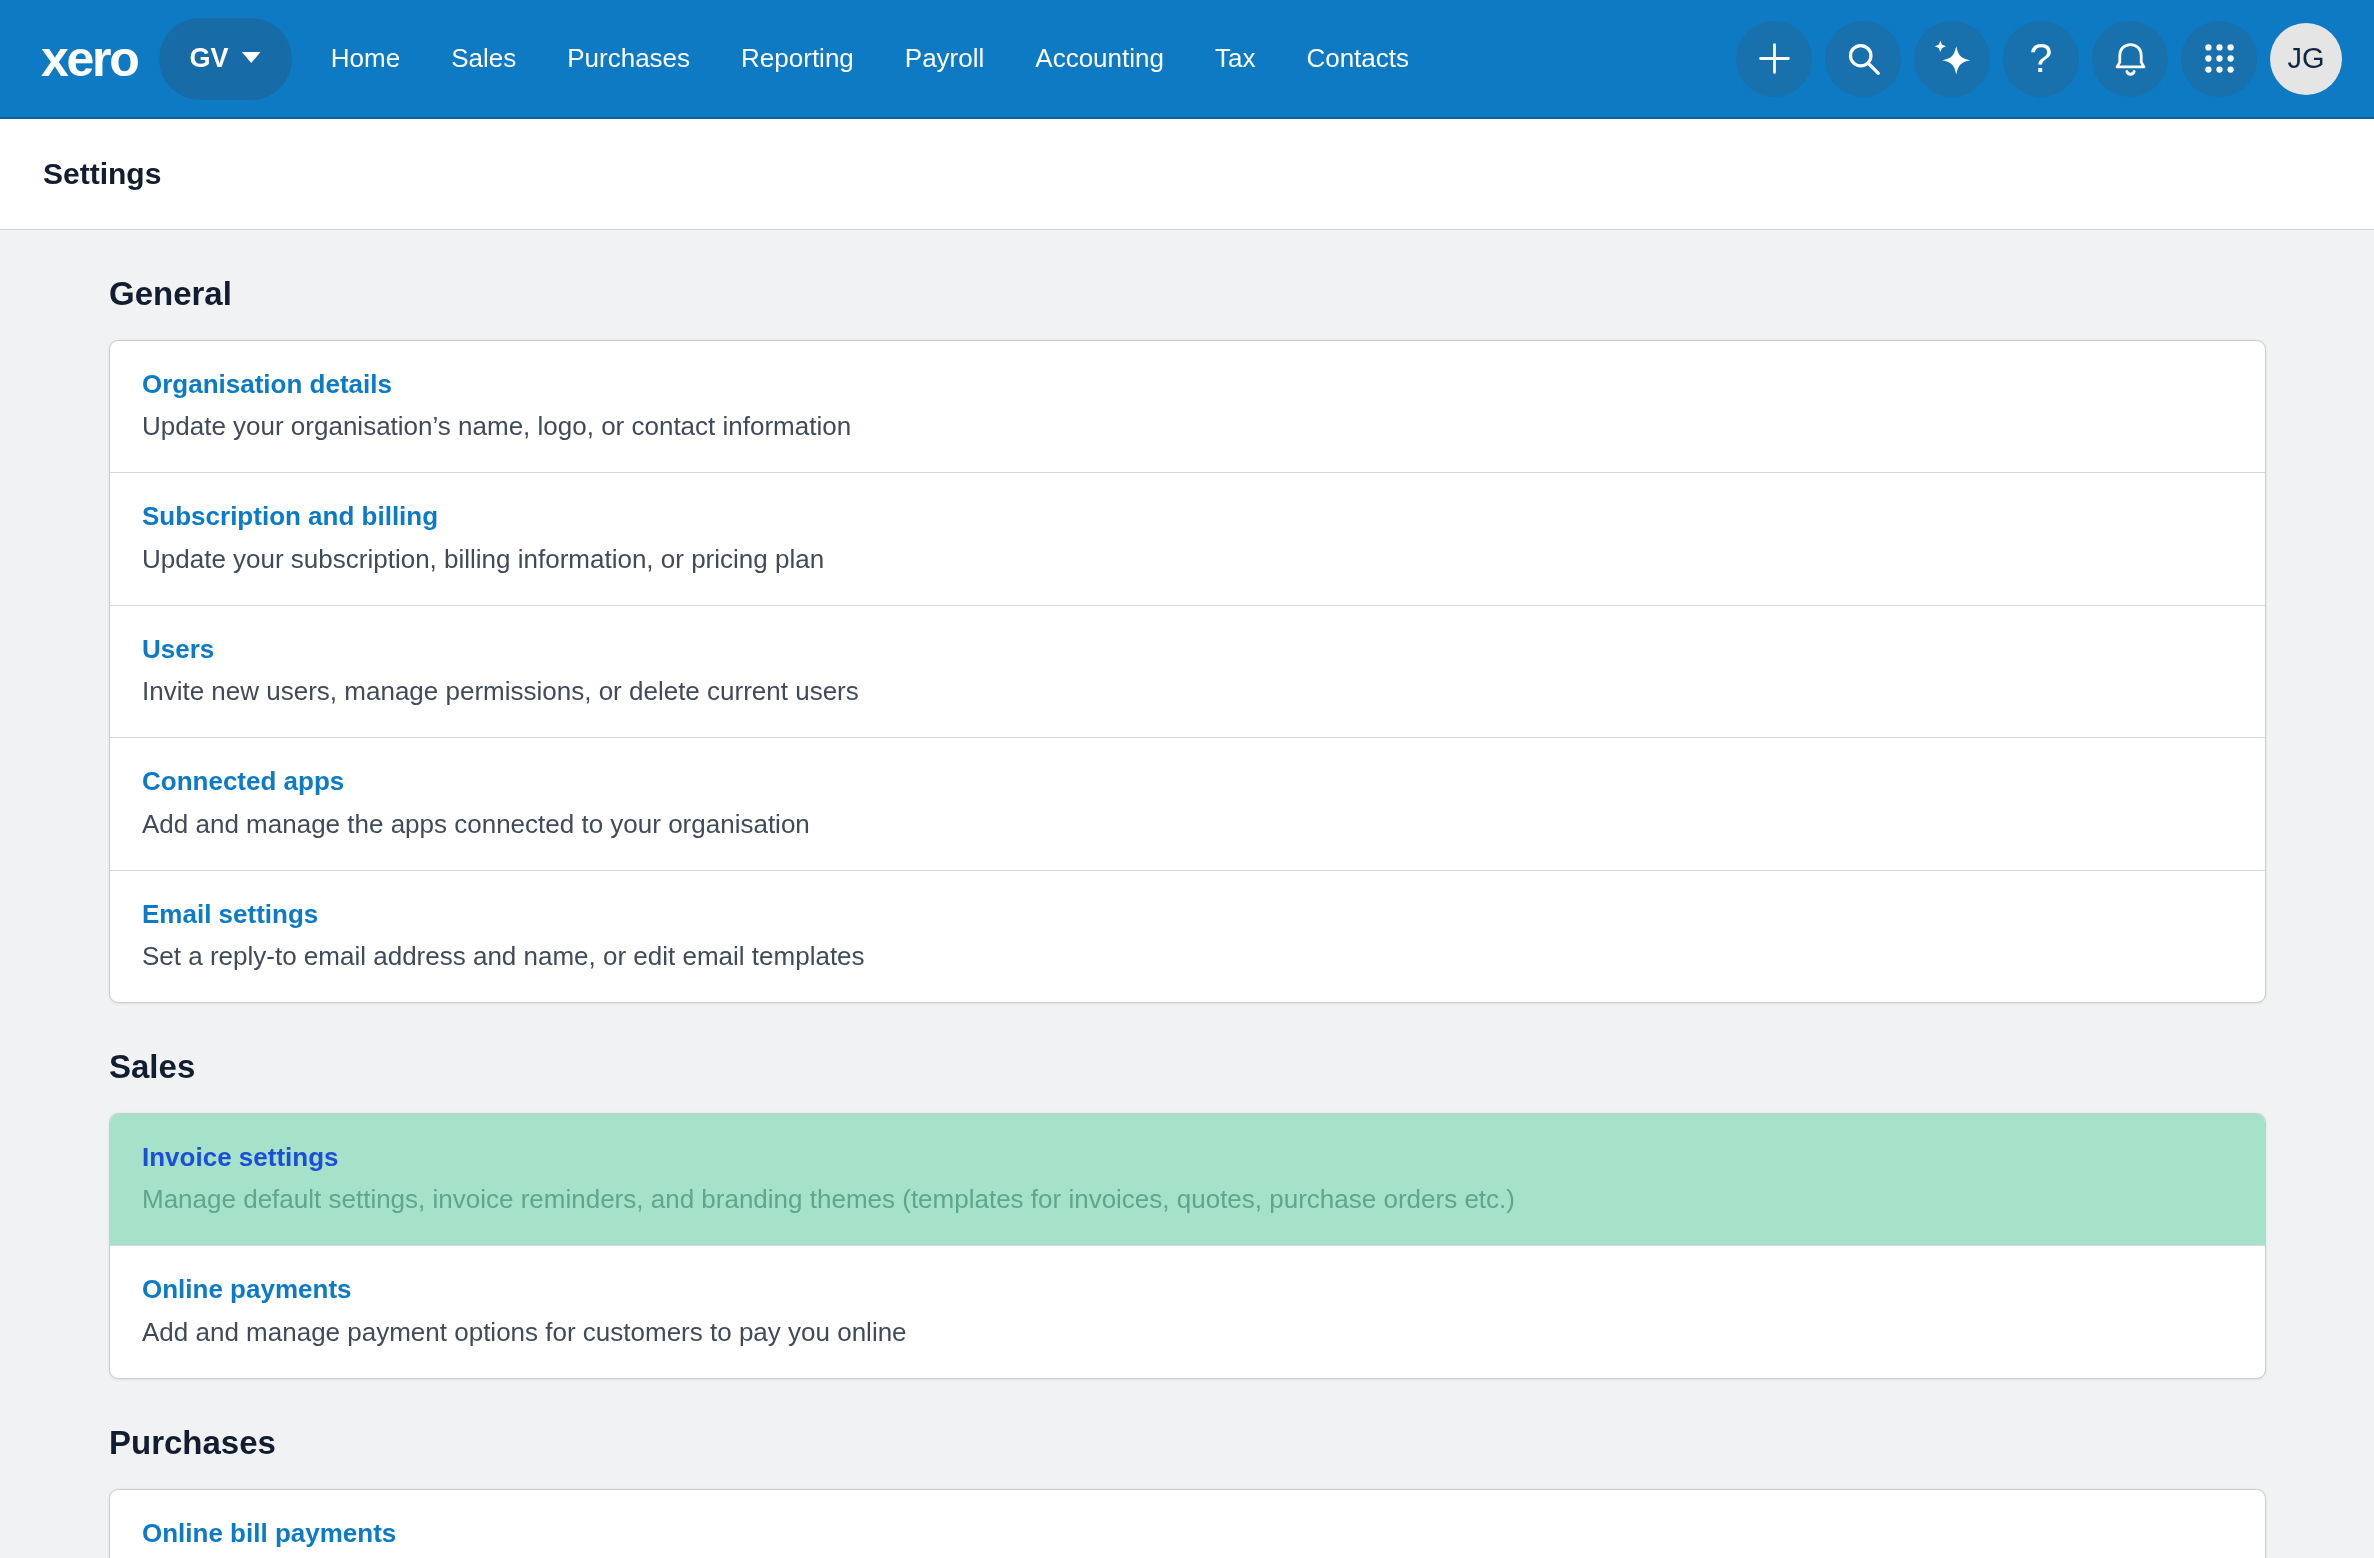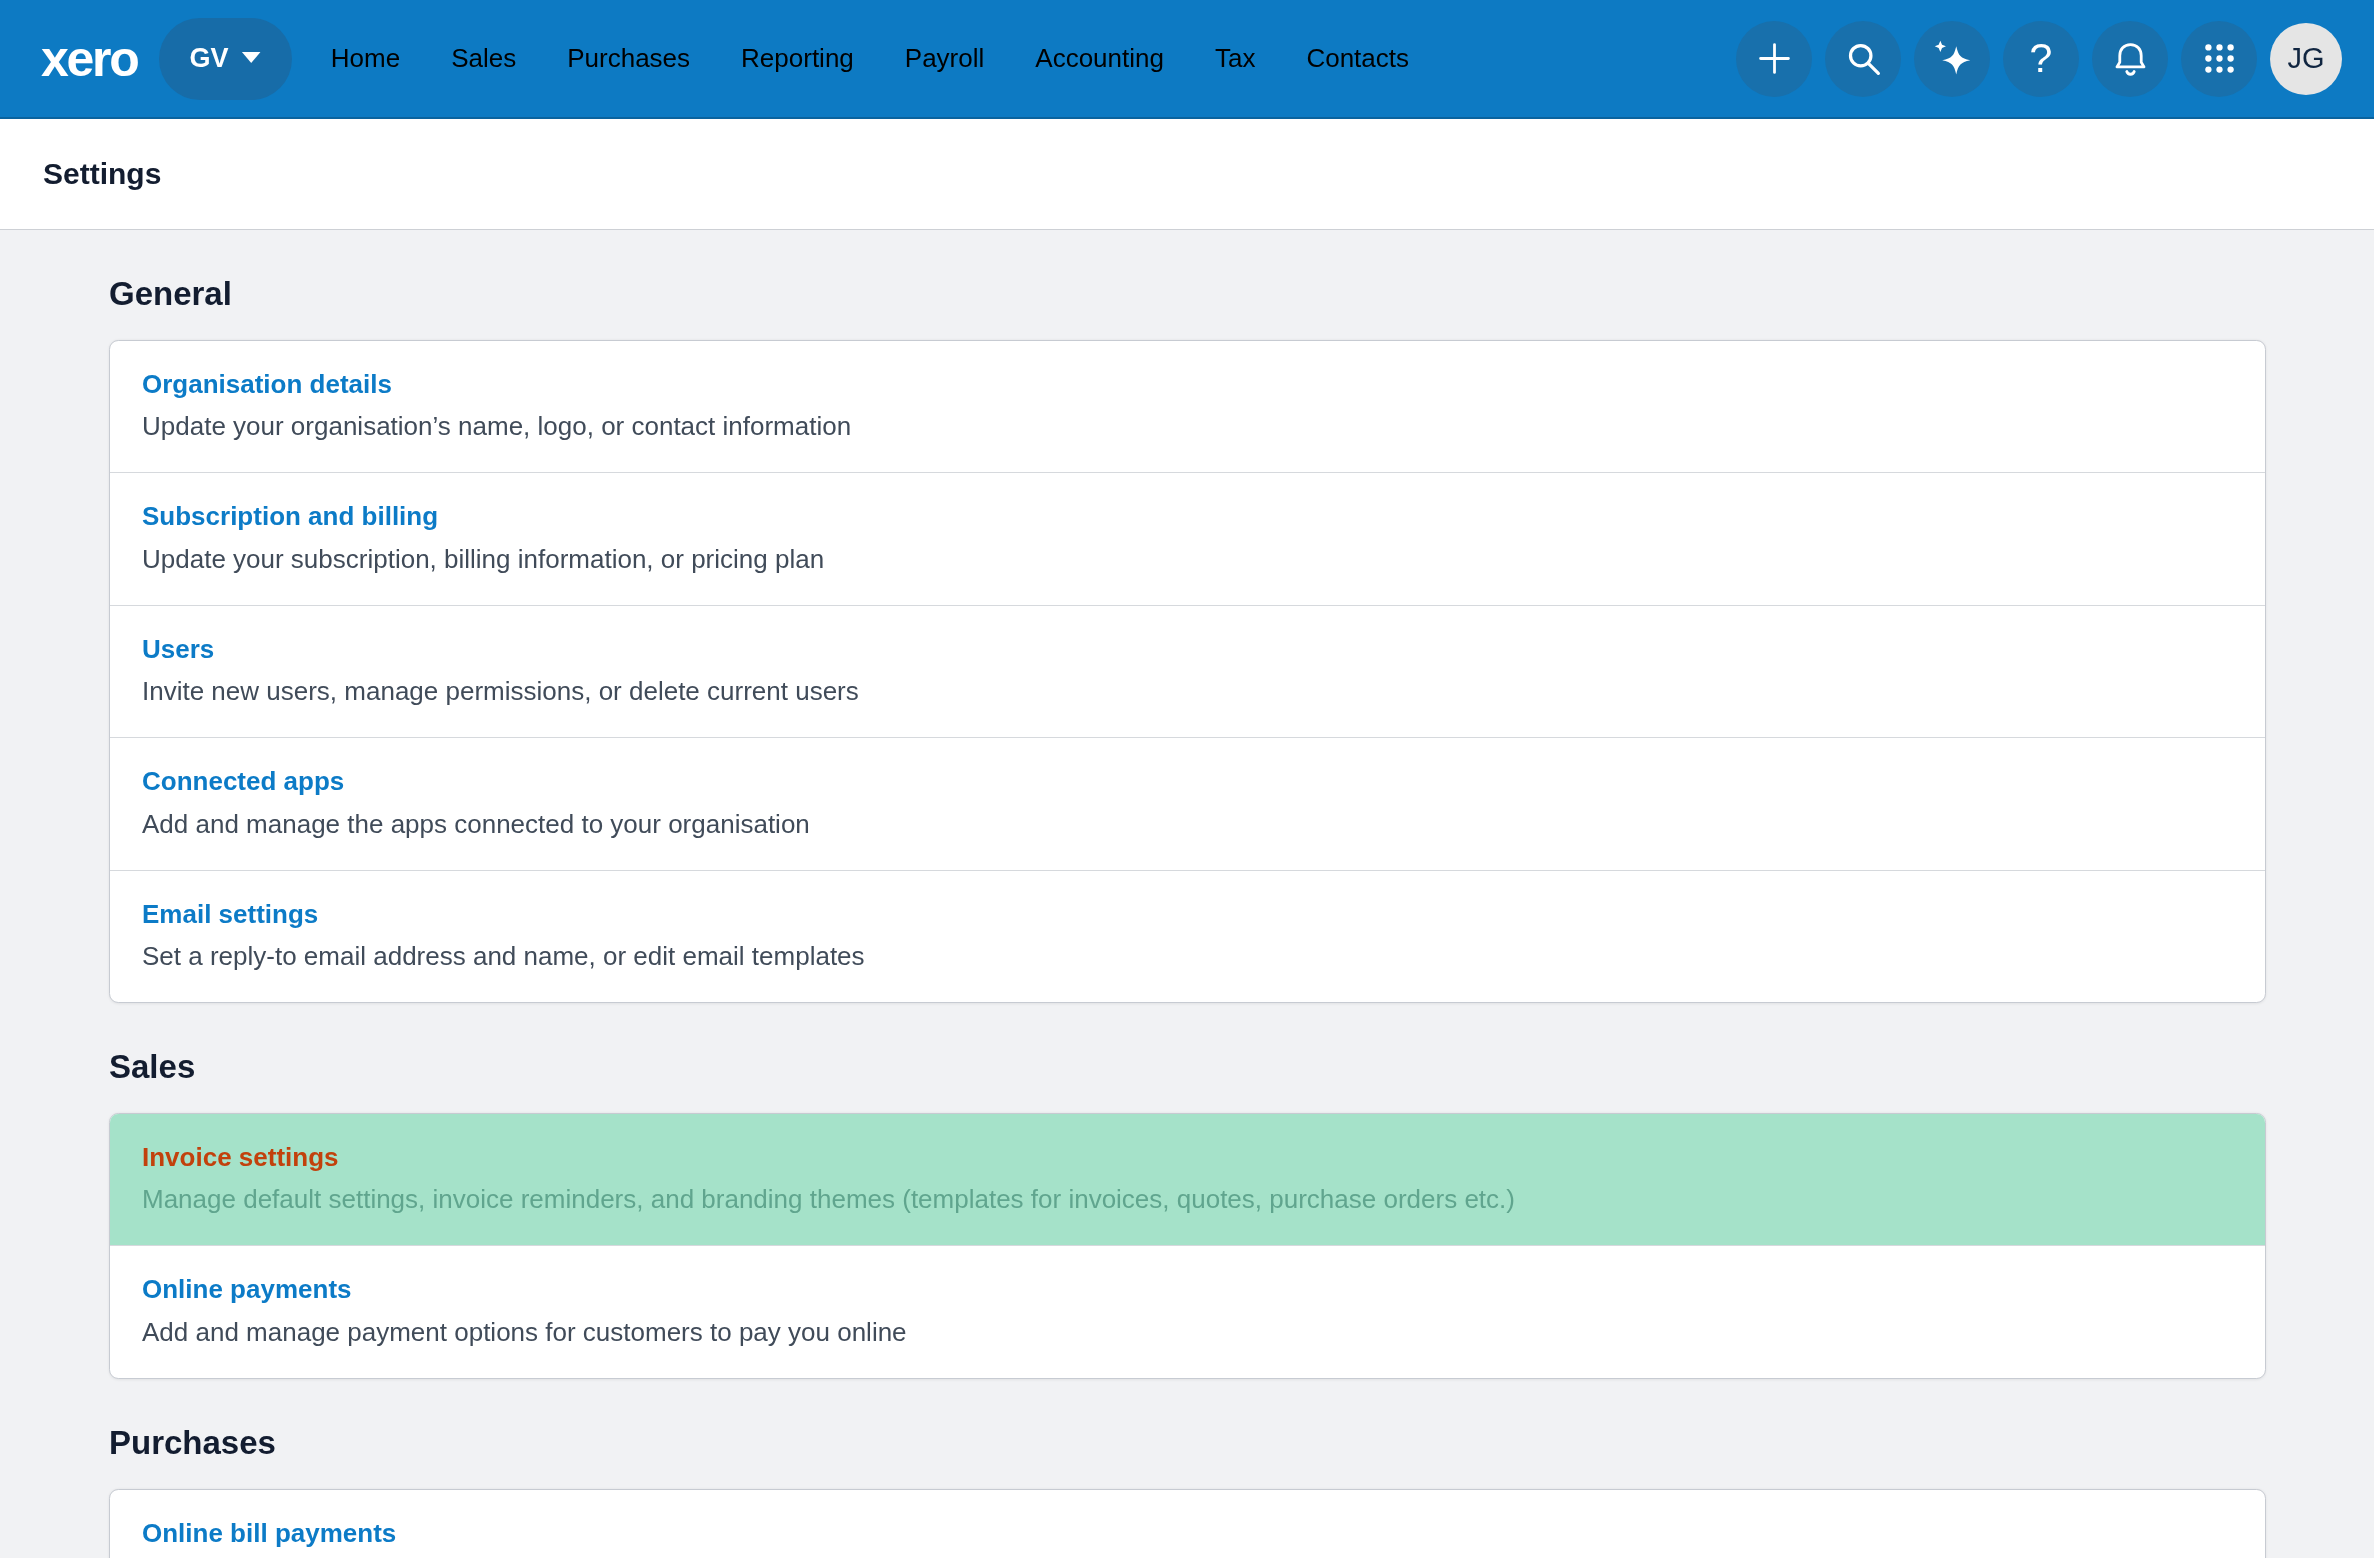--- a/index.html
+++ b/index.html
@@ -9,21 +9,21 @@
   
   .navbar { height:119px; background:#0D7AC3; display:flex; align-items:center;
             padding:0 33px 0 41px; border-bottom:2.8px solid #0A639E; }
   .brand { color:#fff; font-size:50px; font-weight:bold; letter-spacing:-2.3px;
            line-height:1; cursor:pointer; }
   .org-pill { margin-left:22px; height:82px; padding:0 30px; border-radius:41px;
               background:#176CA8; display:flex; align-items:center; gap:13px;
               cursor:pointer; flex:0 0 auto; }
   .org-pill .org-label { color:#fff; font-size:27px; font-weight:bold; }
   .nav-items { display:flex; list-style:none; margin-left:39px; gap:51px; }
-  .nav-items li { color:#000000; font-size:26px; cursor:pointer; white-space:nowrap; }
+  .nav-items li { color:#ffffff; font-size:26px; cursor:pointer; white-space:nowrap; }
   .nav-right { margin-left:auto; display:flex; align-items:center; gap:13px; }
   .icon-btn { width:76px; height:76px; border-radius:50%; background:#1870AC;
               display:flex; align-items:center; justify-content:center;
               border:none; cursor:pointer; flex:0 0 auto; }
   .icon-btn svg { display:block; }
   .qmark { color:#fff; font-size:41px; font-weight:400; line-height:1; }
   .avatar { width:72px; height:72px; border-radius:50%; background:#e5e5e5;
             color:#102540; font-size:29px; font-weight:normal; display:flex;
             align-items:center; justify-content:center; cursor:pointer; }
 
@@ -37,21 +37,21 @@
   .section-heading { font-size:33px; font-weight:bold; color:#131D30;
                      margin-top:45px; margin-bottom:28px; line-height:37px; }
   .card { background:#fff; border:1.9px solid #C7CBD2; border-radius:9.3px;
           overflow:hidden; box-shadow:0 0.9px 2.8px rgba(0,0,0,0.07); }
   .row { padding:26px 32px 28px 32px; cursor:pointer; }
   .row + .row { border-top:1.9px solid #D6D9DD; }
   .row-title { font-size:26px; font-weight:bold; line-height:35px; color:#0C7BC7;
                display:inline-block; cursor:pointer; }
   .row-desc { font-size:26px; line-height:35px; color:#404B59; margin-top:7.4px; }
   .row.highlight { background:#A5E2C9; }
-  .row.highlight .row-title { color:#c2410c; }
+  .row.highlight .row-title { color:#1d4ed8; }
   .row.highlight .row-desc { color:#60A58E; }
 </style>
 </head>
 <body>
 
 <div class="navbar">
   <div class="brand">xero</div>
 
   <div class="org-pill">
     <span class="org-label">GV</span>

